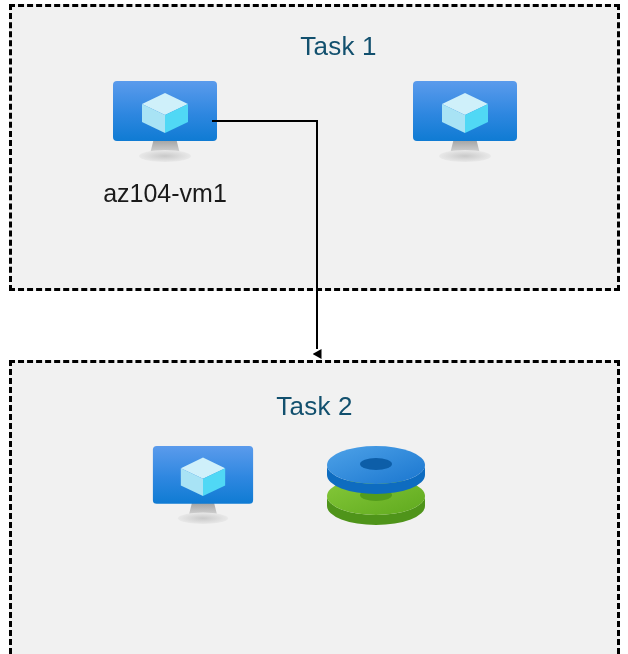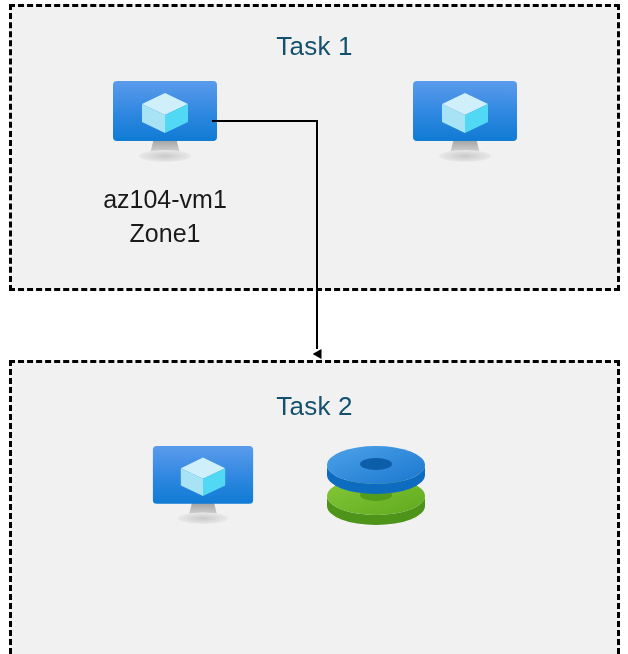--- a/index.html
+++ b/index.html
@@ -27,20 +27,21 @@
     position: absolute;
     background: #f1f1f1;
     border: 3px dashed #000000;
     box-sizing: border-box;
   }
   #task1-box {
     left: 9px;
     top: 4px;
     width: 611px;
     height: 287px;
+    padding-left: 24px;
   }
   #task2-box {
     left: 9px;
     top: 360px;
     width: 611px;
     height: 375px;
   }
 
   .task-title {
     position: absolute;
@@ -58,21 +59,21 @@
 
   
   .node {
     position: absolute;
     text-align: center;
   }
   #node-vm1 { left: 55px; top: 78px; width: 220px; }
   #node-vm2 { left: 355px; top: 78px; width: 220px; }
 
   .node-label {
-    margin-top: 16px;
+    margin-top: 10px;
     color: #1a1a1a;
     font-size: 25px;
     line-height: 34px;
     font-family: "Liberation Sans", sans-serif;
     white-space: nowrap;
     user-select: none;
   }
 
   
   .vm-icon { display: block; margin: 0 auto; }
@@ -143,21 +144,20 @@
       <rect x="3" y="3" width="104" height="60" rx="4" ry="4" fill="url(#scr1)"></rect>
 
       <g>
         <polygon points="55,15 78,26 55,37 32,26" fill="#cff0fa"></polygon>
         <polygon points="32,26 55,37 55,55 32,44" fill="#a8e3f5"></polygon>
         <polygon points="78,26 55,37 55,55 78,44" fill="#50d8f5"></polygon>
       </g>
     </svg>
     <div class="node-label">
       <div>az104-vm1</div>
-      <div>Zone1</div>
     </div>
   </div>
 
   <div class="node" id="node-vm2">
     <svg class="vm-icon" width="110" height="88" viewBox="0 0 110 88">
       <defs>
         <linearGradient id="scr2" x1="0" y1="0" x2="0" y2="1">
           <stop offset="0" stop-color="#5b9bec"></stop>
           <stop offset="0.55" stop-color="#2e87e0"></stop>
           <stop offset="1" stop-color="#0f7bd3"></stop>

